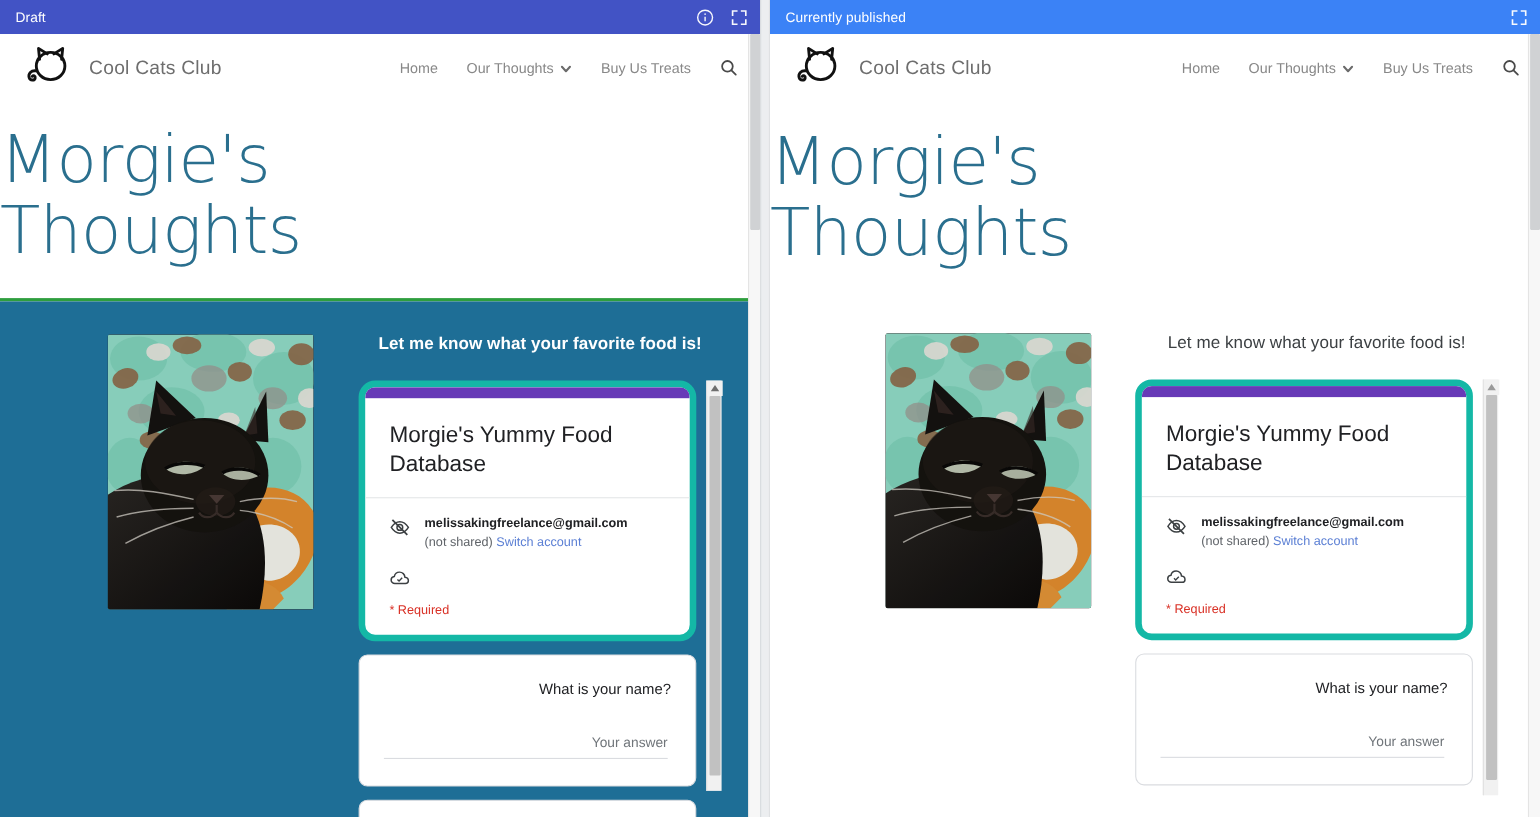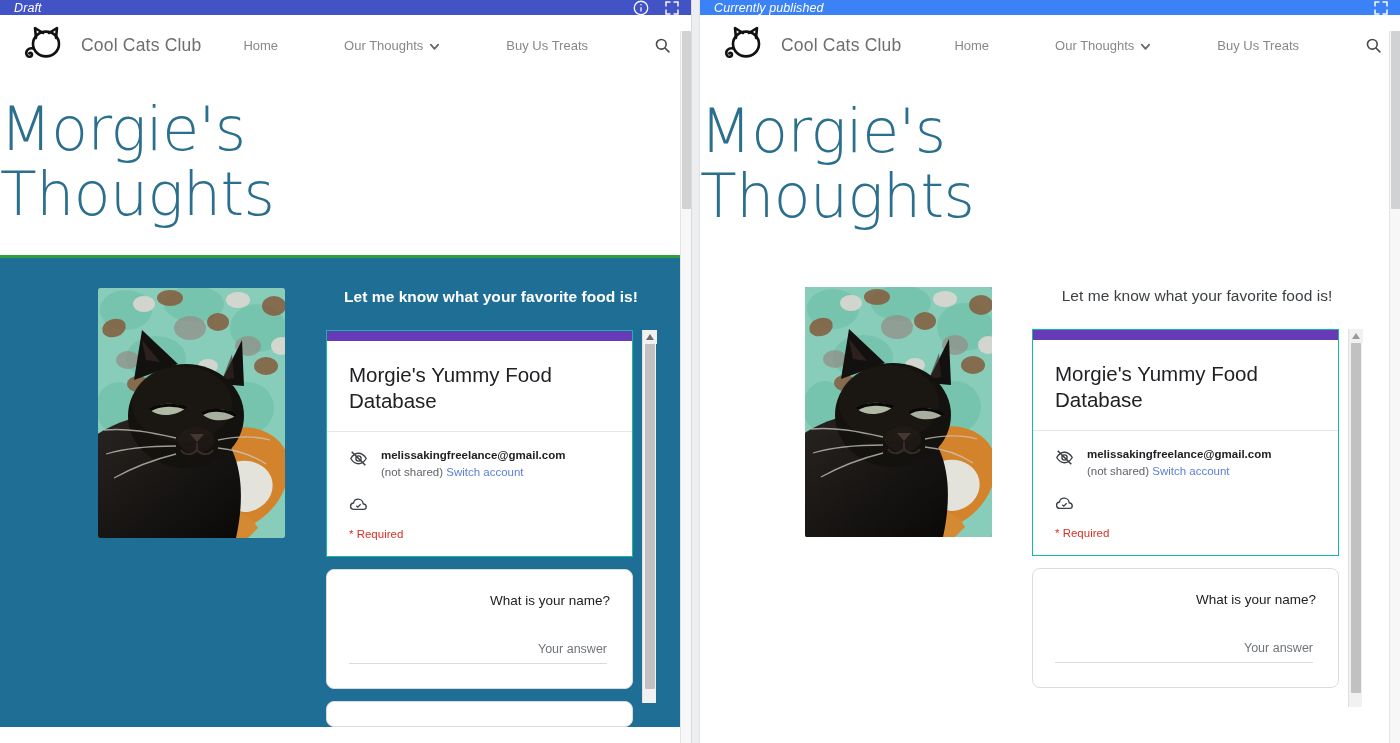--- a/index.html
+++ b/index.html
@@ -12,47 +12,46 @@
   .stage { position: relative; width: 1400px; height: 743px; display: flex; background: #e8eaed; }
 
   
   .panel { position: relative; height: 743px; overflow: hidden; background: #ffffff; }
   .panel-left  { width: 691px; }
   .gutter      { width: 9px; height: 743px; background: #eceef0; border-left: 1px solid #d8dadc; border-right: 1px solid #dfe1e3; }
   .panel-right { width: 700px; }
 
   
   .statusbar {
-    position: relative; height: 15px; width: 100%;
+    position: relative; height: 31px; width: 100%;
     display: flex; align-items: center;
     padding: 0 10px 0 14px;
     color: #ffffff;
     flex-shrink: 0;
-    font-style: italic;
   }
   .statusbar.draft     { background: #4253c5; }
   .statusbar.published { background: #3b82f6; }
   .statusbar-title { font-size: 12.5px; letter-spacing: .1px; }
   .statusbar-icons { margin-left: auto; display: flex; align-items: center; gap: 13px; }
   .sb-icon { width: 18px; height: 18px; display: block; opacity: .96; }
 
   
   .site-header {
     height: 60px; width: 100%;
     display: flex; align-items: center;
     padding: 0 0 0 22px;
     background: #ffffff;
     position: relative;
   }
   .logo-wrap { width: 46px; height: 42px; flex-shrink: 0; }
   .brand {
     font-size: 17.5px; color: #6e6e6e; margin-left: 13px;
     font-family: "Liberation Sans", sans-serif; letter-spacing: .2px; white-space: nowrap; text-align: center;
   }
-  .nav { margin-left: auto; display: flex; align-items: center; gap: 40px; }
+  .nav { margin-left: auto; display: flex; align-items: center; }
   .nav-item {
     font-size: 13px; color: #888888; margin-right: 26px;
     white-space: nowrap; display: flex; align-items: center; gap: 6px; cursor: default;
   }
   .chev { width: 11px; height: 11px; display: block; }
   .search-btn { margin-right: 0; }
   .panel-left .search-btn  { margin-right: 20px; }
   .panel-right .search-btn { margin-right: 18px; }
 
   
@@ -94,22 +93,22 @@
     text-align: center; font-size: 15.5px; font-weight: bold;
     margin-bottom: 24px; letter-spacing: .05px;
   }
   .prompt.on-teal  { color: #ffffff; font-weight: bold; }
   .prompt.on-white { color: #3c4043; font-weight: normal; font-size: 15.5px; }
 
   
   .gform-viewport { position: relative; width: 330px; }
   .gform-card {
     background: #ffffff;
-    border: 1px solid #14b8a6;
-    border-radius: 0;
+    border: 6px solid #14b8a6;
+    border-radius: 15px;
     overflow: hidden;
     width: 307px;
   }
   .gform-accent { height: 10px; background: #673ab7; }
   .gform-head { padding: 21px 22px 16px 22px; border-bottom: 1px solid #e4e6e8; }
   .gform-title {
     font-size: 20.5px; color: #202124; line-height: 1.3;
     font-family: "Liberation Sans", sans-serif; font-weight: normal;
   }
   .gform-meta { padding: 15px 22px 16px 22px; }

